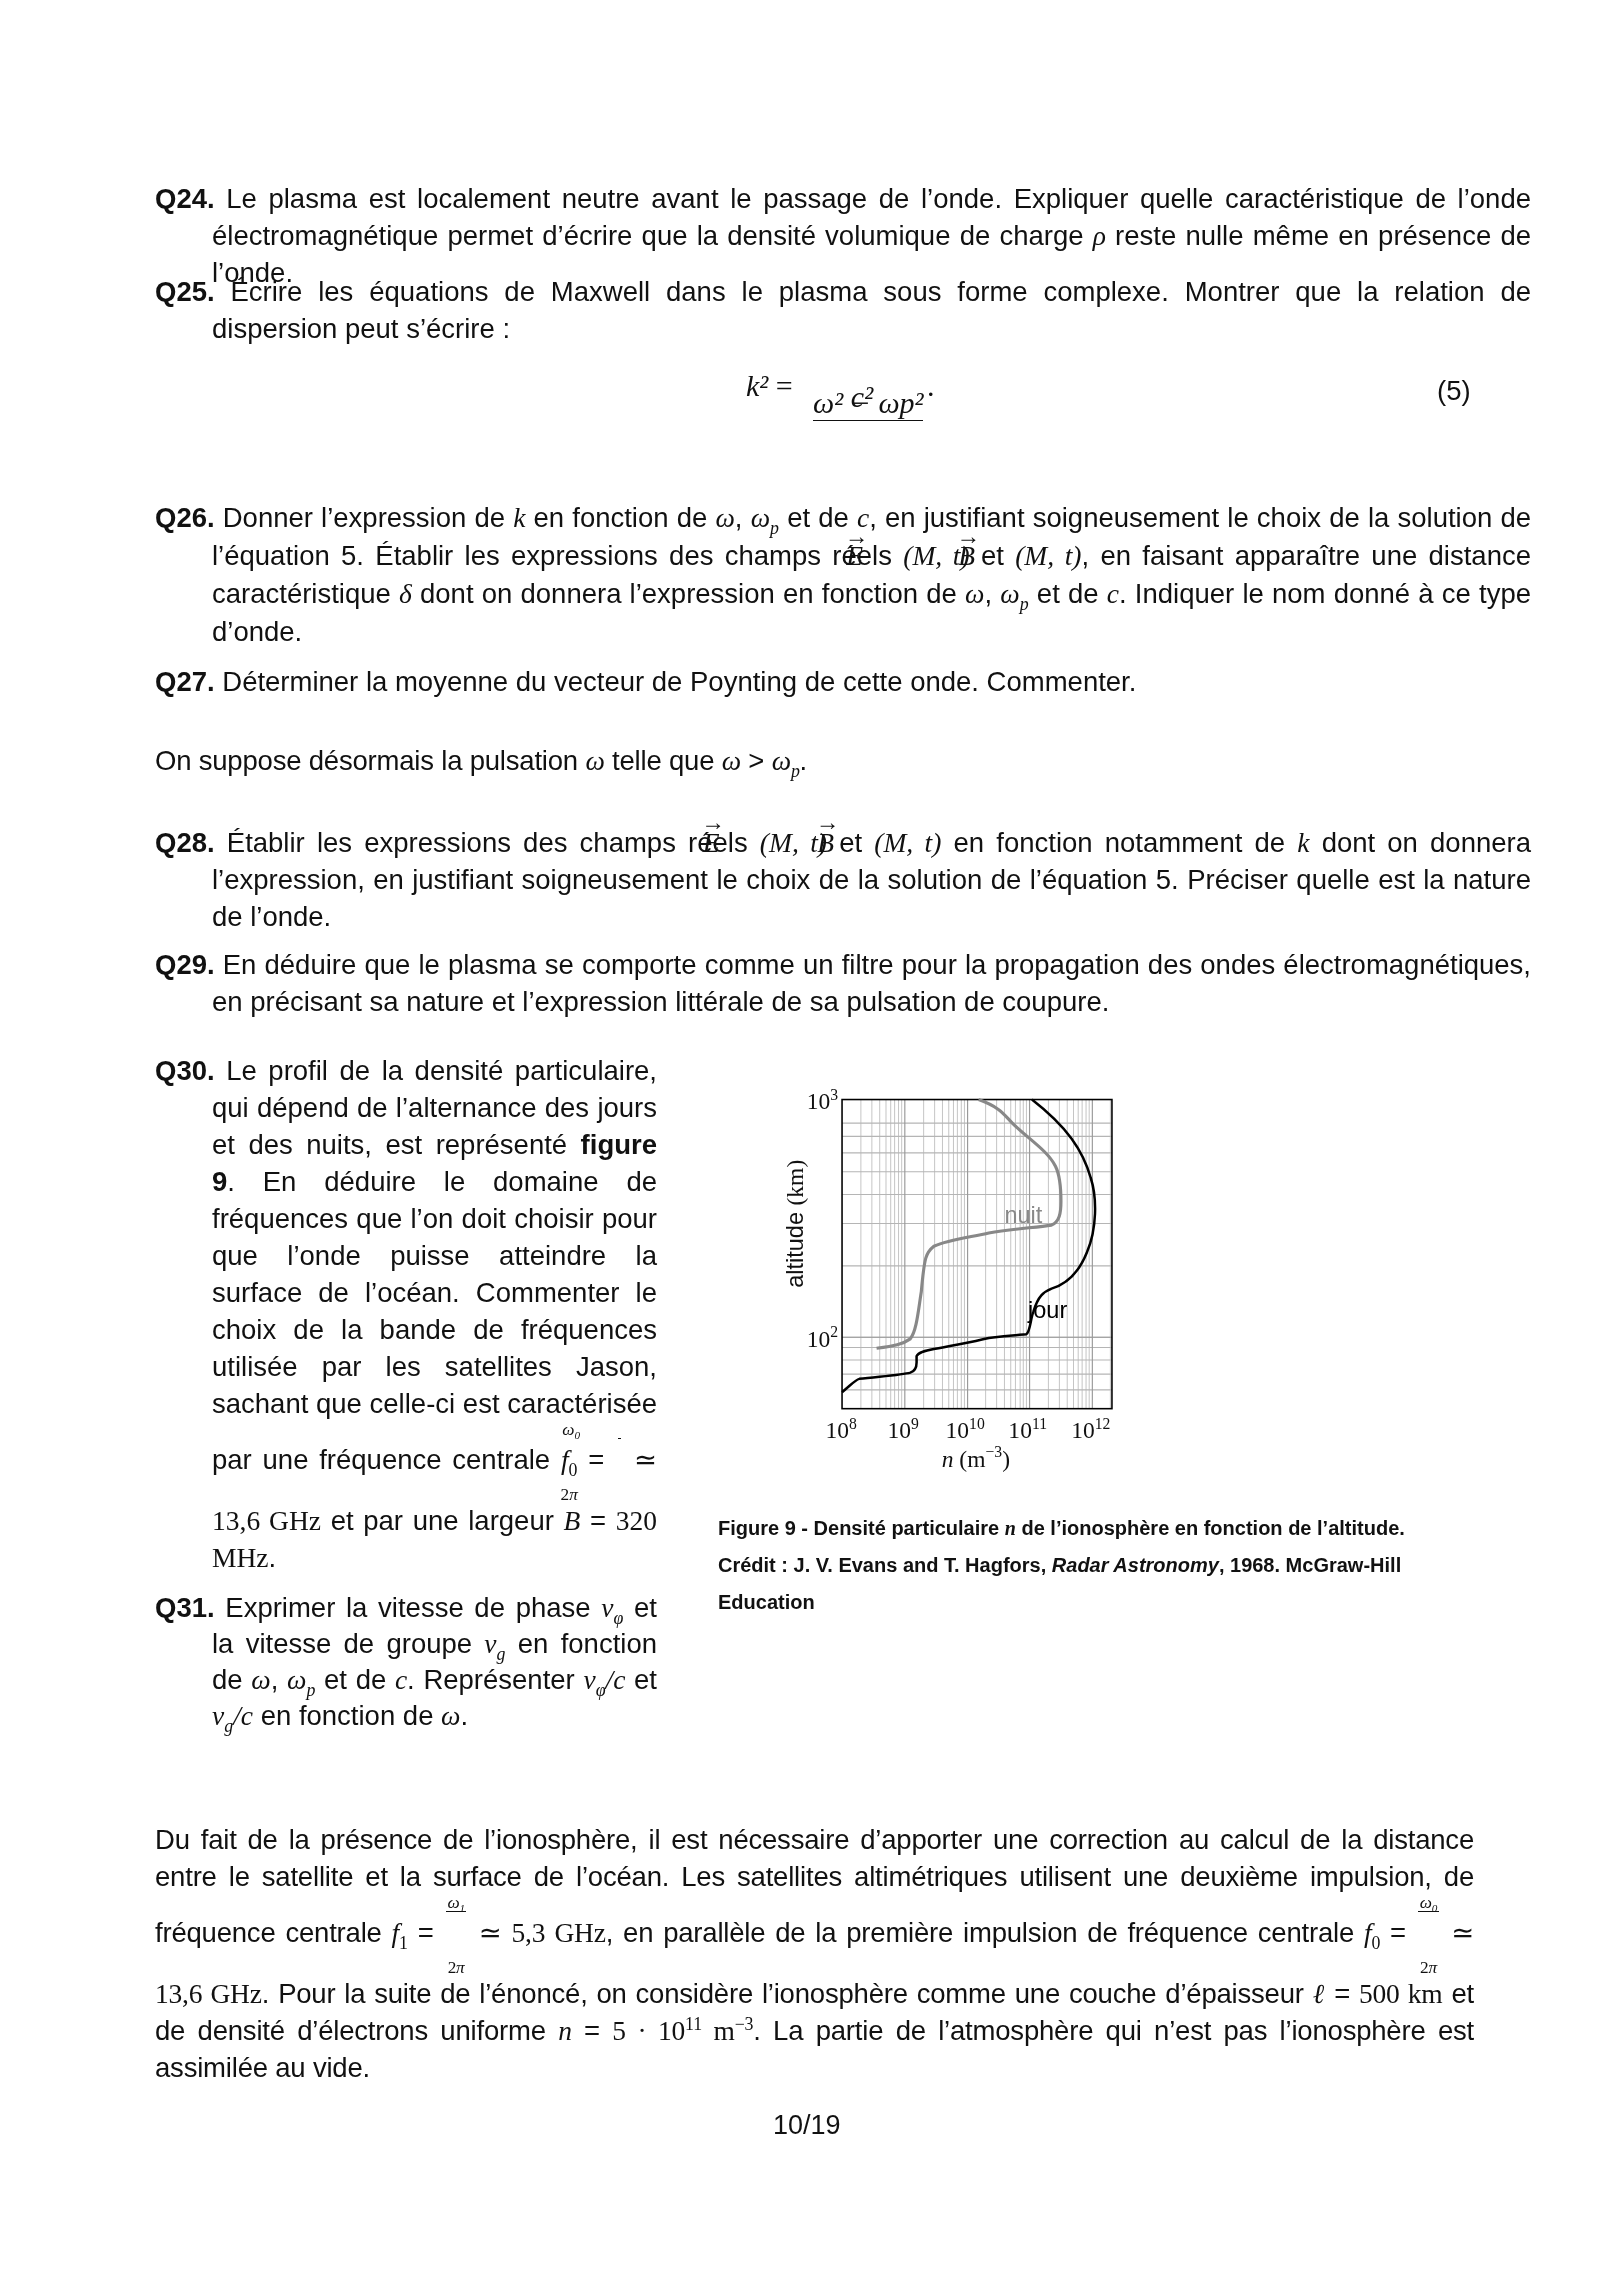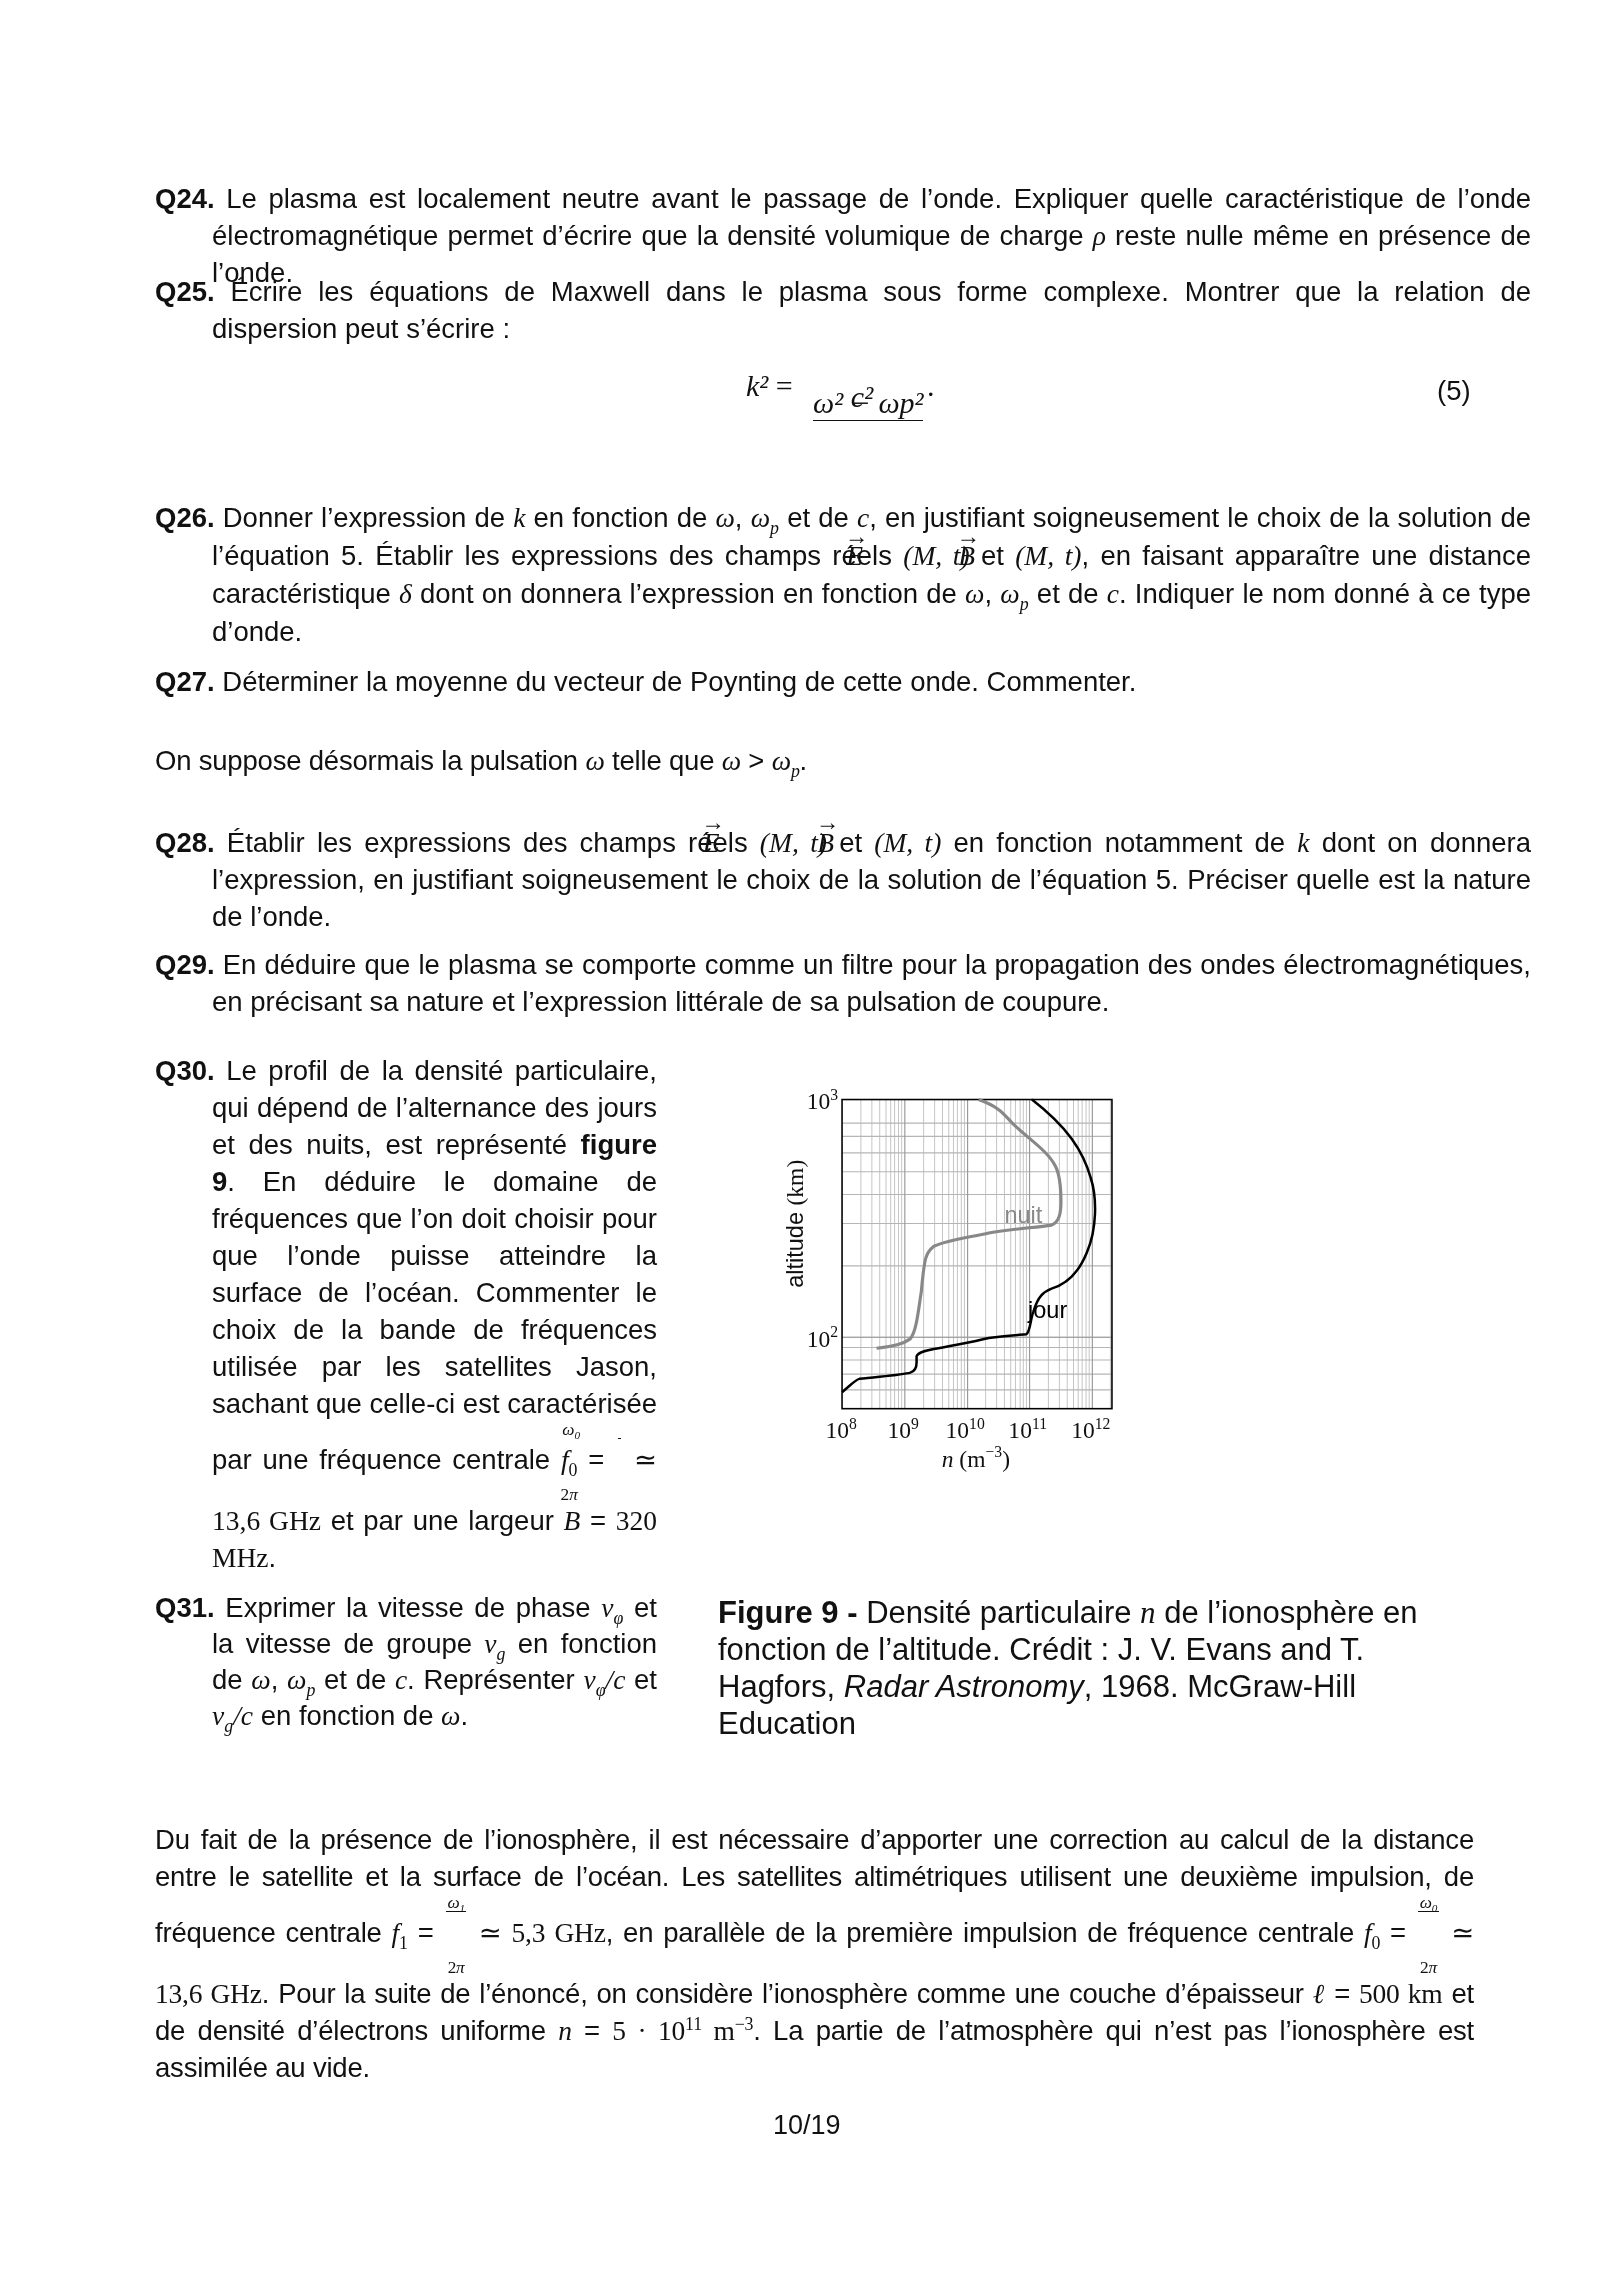--- a/index.html
+++ b/index.html
@@ -13,21 +13,21 @@
   .m { font-family:"Liberation Serif", serif; font-style:italic; }
   .mr { font-family:"Liberation Serif", serif; }
   .vec { position:relative; display:inline-block; }
   .vec::before { content:"→"; position:absolute; top:-20.4px; left:-1.6px; font-size:23.6px; font-style:normal; }
   .frac { display:inline-block; vertical-align:middle; text-align:center; font-family:Liberation Serif, serif; font-size:17.3px; line-height:15.7px; margin:0 2.4px; }
   .frac .num { display:block; border-bottom:0.8px solid #111; padding:0 1.6px; font-style:italic; }
   .frac .den { display:block;margin-top:48px; }
   sup, sub { font-size:65%; line-height:0; }
   .eq { position:absolute; left:746px; top:338px; font-family:"Liberation Serif", serif; font-size:30px; }
   .eqnum { position:absolute; left:1437px; top:375px; font-size:27.5px; }
-  .caption { position:absolute; left:718px; top:1594px; width:730px; font-size:31px; line-height:37px; }
+  .caption { position:absolute; left:718px; top:1510px; width:730px; font-size:20px; line-height:37px;font-weight:bold; }
   .pagenum { position:absolute; left:773px; top:2110px; font-family:Liberation Sans, sans-serif; font-size:27px; }
   .figure { position:absolute; left:769px; top:1076px; width:722px; height:510px; }
   .narrow { position:absolute; left:155px; width:502px; font-size:27.5px; line-height:37px; }
   .narrow .qbody { display:block; padding-left:57px; text-indent:-57px; text-align:justify; text-align-last:left; }
 </style>
 </head>
 <body>
 
 <div class="page">
 

